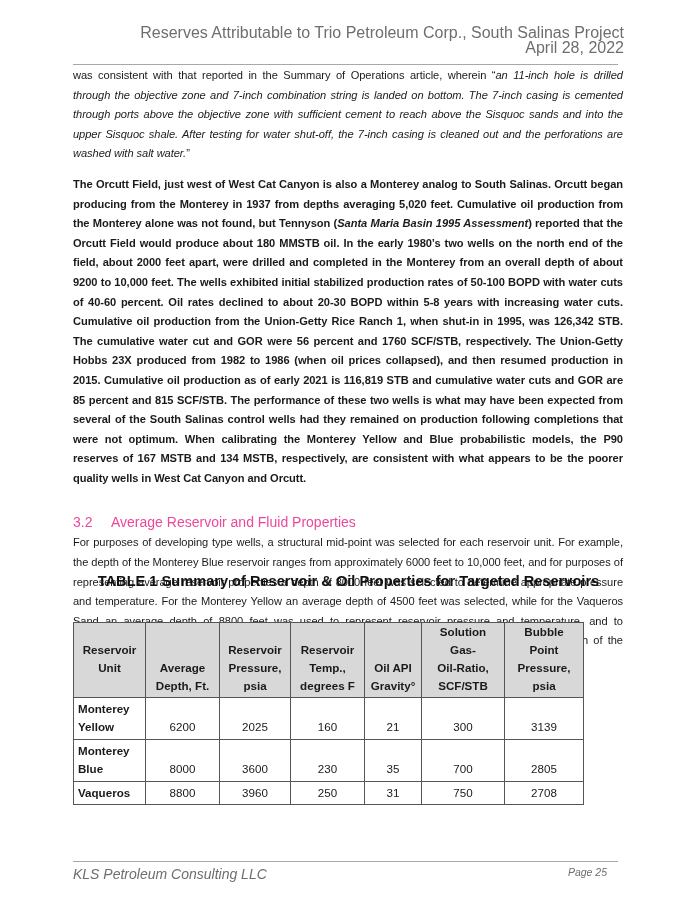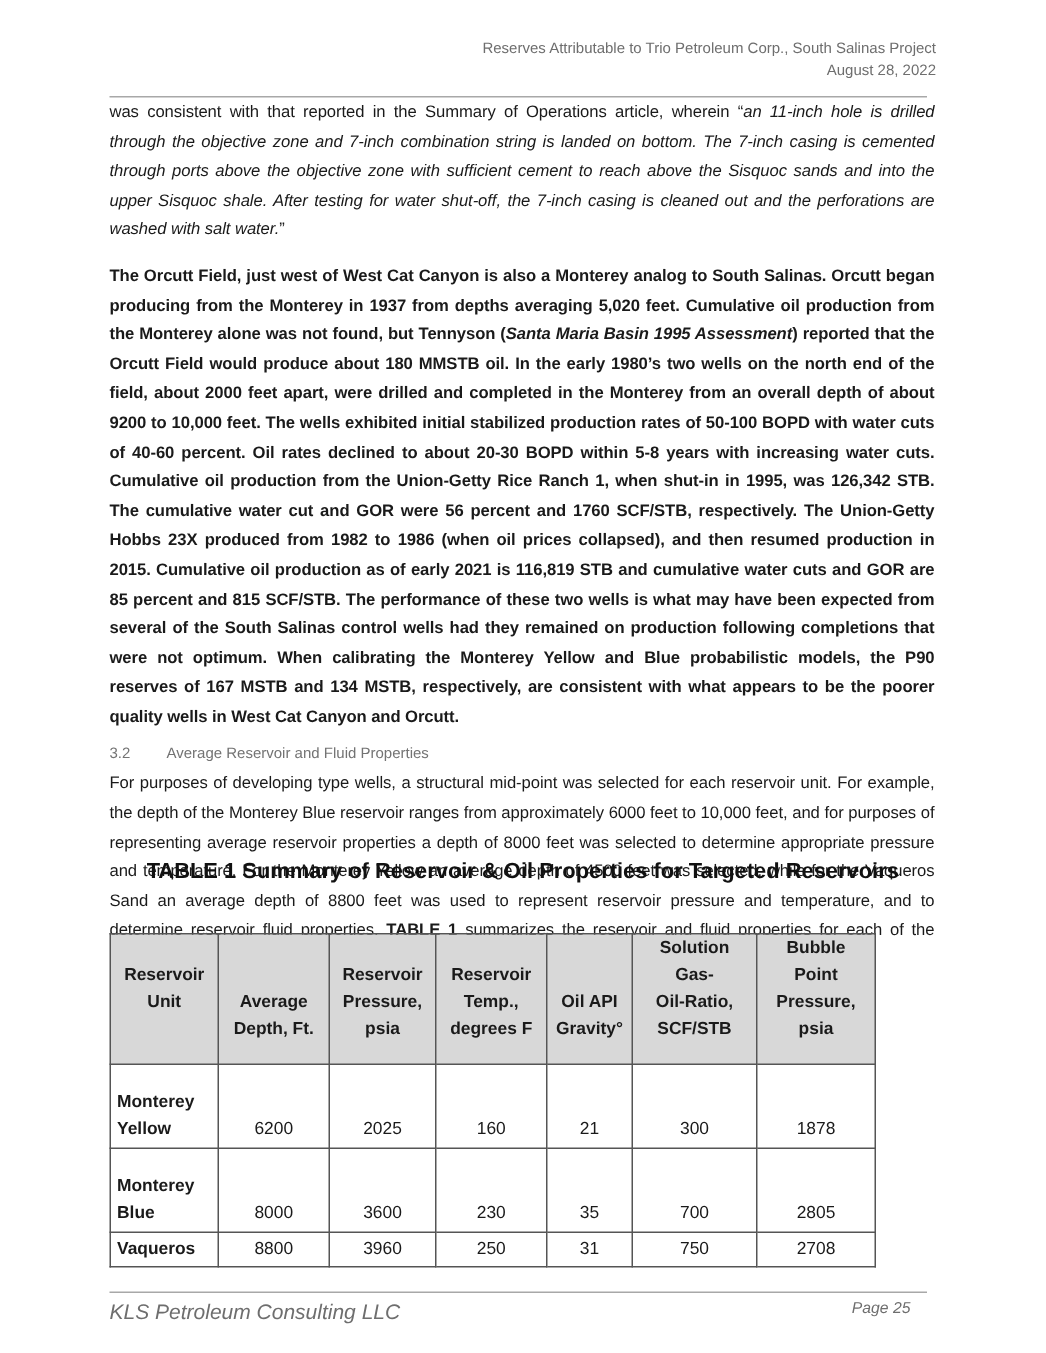--- a/index.html
+++ b/index.html
@@ -2,72 +2,72 @@
 <html><head>
   <meta charset="utf-8">
   <style>
     html, body { margin: 0; padding: 0; background: #ffffff; }
     body {
       width: 697px; height: 902px; position: relative; overflow: hidden;
       font-family: "Liberation Sans", sans-serif; color: #1a1a1a;
     }
     .header {
       position: absolute; right: 73px; top: 25px; text-align: right;
-      font-size: 10px; color: #6e6e6e; line-height: 15px;
+      font-size: 16px; color: #6e6e6e; line-height: 15px;
     }
     .rule { position: absolute; left: 73px; width: 545px; height: 1px; background: #a8a8a8; }
     .rule.top { top: 64px; }
     .rule.bottom { top: 861px; }
     .content { position: absolute; left: 73px; top: 66px; width: 550px; }
     p {
       margin: 0; font-size: 11.1px; line-height: 19.6px; text-align: justify;
       letter-spacing: -0.05px;
     }
     p + p { margin-top: 11px; font-weight: bold; }
     .em { font-style: italic; }
     .b { font-weight: bold; }
     h2 {
-      margin: 4px 0 0 0; font-weight: normal; font-size: 10px; line-height: 21px; color: #737373;
+      margin: 24px 0 0 0; font-weight: normal; font-size: 14px; line-height: 21px; color: #ec4899;
     }
     h2 .num { display: inline-block; width: 38px; }
     .h2p { margin-top: 0; }
     .table-title {
       position: absolute; left: 0; top: 573px; width: 697px; text-align: center;
       font-size: 14.6px; font-weight: bold; color: #111;
     }
     table {
       position: absolute; left: 73px; top: 622px; border-collapse: collapse;
       font-size: 11.6px; font-family: "Liberation Sans", sans-serif;
     }
     th, td { border: 1px solid #555; padding: 0 4px; }
     th {
       background: #d8d8d8; font-weight: bold; text-align: center; vertical-align: bottom;
-      line-height: 18px; height: 54px; padding-bottom: 14px;
+      line-height: 18px; height: 54px; padding-bottom: 2px;
     }
     th.unit { text-align: center; vertical-align: middle; }
     td { text-align: center; vertical-align: bottom; line-height: 18px; padding-bottom: 3px; }
-    td.name { text-align: left; font-weight: bold; vertical-align: top; padding-top: 16px; }
+    td.name { text-align: left; font-weight: bold; vertical-align: top; padding-top: 2px; }
     tr.r1 td, tr.r2 td { height: 32px; }
     tr.r3 td { height: 18px; padding-top: 2px; padding-bottom: 2px; }
     tr.r3 td.name { vertical-align: middle; }
     .c0 { width: 63px; } .c1 { width: 65px; } .c2 { width: 62px; } .c3 { width: 65px; }
     .c4 { width: 48px; } .c5 { width: 74px; } .c6 { width: 70px; text-align: center; }
     .footer-left {
       position: absolute; left: 73px; top: 866px; font-size: 14px; font-style: italic; color: #6e6e6e;
     }
     .footer-right {
       position: absolute; right: 90px; top: 866px; font-size: 10.5px; font-style: italic; color: #6e6e6e;
     }
   </style>
 </head>
 <body>
 
 <div class="header">
   <div>Reserves Attributable to Trio Petroleum Corp., South Salinas Project</div>
-  <div>August 28, 2022</div>
+  <div>April 28, 2022</div>
 </div>
 <div class="rule top"></div>
 
 <div class="content">
   <p><span>was consistent with that reported in the Summary of Operations article, wherein “</span><span class="em">an 11-inch hole is drilled through the objective zone and 7-inch combination string is landed on bottom. The 7-inch casing is cemented through ports above the objective zone with sufficient cement to reach above the Sisquoc sands and into the upper Sisquoc shale. After testing for water shut-off, the 7-inch casing is cleaned out and the perforations are washed with salt water.</span><span>”</span></p>
 
   <p><span>The Orcutt Field, just west of West Cat Canyon is also a Monterey analog to South Salinas. Orcutt began producing from the Monterey in 1937 from depths averaging 5,020 feet. Cumulative oil production from the Monterey alone was not found, but Tennyson (</span><span class="em">Santa Maria Basin 1995 Assessment</span><span>) reported that the Orcutt Field would produce about 180 MMSTB oil.  In the early 1980’s two wells on the north end of the field, about 2000 feet apart, were drilled and completed in the Monterey from an overall depth of about 9200 to 10,000 feet. The wells exhibited initial stabilized production rates of 50-100 BOPD with water cuts of 40-60 percent. Oil rates declined to about 20-30 BOPD within 5-8 years with increasing water cuts. Cumulative oil production from the Union-Getty Rice Ranch 1, when shut-in in 1995, was 126,342 STB. The cumulative water cut and GOR were 56 percent and 1760 SCF/STB, respectively. The Union-Getty Hobbs 23X produced from 1982 to 1986 (when oil prices collapsed), and then resumed production in 2015. Cumulative oil production as of early 2021 is 116,819 STB and cumulative water cuts and GOR are 85 percent and 815 SCF/STB. The performance of these two wells is what may have been expected from several of the South Salinas control wells had they remained on production following completions that were not optimum. When calibrating the Monterey Yellow and Blue probabilistic models, the P90 reserves of 167 MSTB and 134 MSTB, respectively, are consistent with what appears to be the poorer quality wells in West Cat Canyon and Orcutt.</span></p>
 
   <h2><span class="num">3.2</span><span>Average Reservoir and Fluid Properties</span></h2>
 
@@ -117,21 +117,21 @@
       <tr class="r1">
         <td class="name">
           <div>Monterey</div>
           <div>Yellow</div>
         </td>
         <td>6200</td>
         <td>2025</td>
         <td>160</td>
         <td>21</td>
         <td>300</td>
-        <td>1878</td>
+        <td>3139</td>
       </tr>
       <tr class="r2">
         <td class="name">
           <div>Monterey</div>
           <div>Blue</div>
         </td>
         <td>8000</td>
         <td>3600</td>
         <td>230</td>
         <td>35</td>

